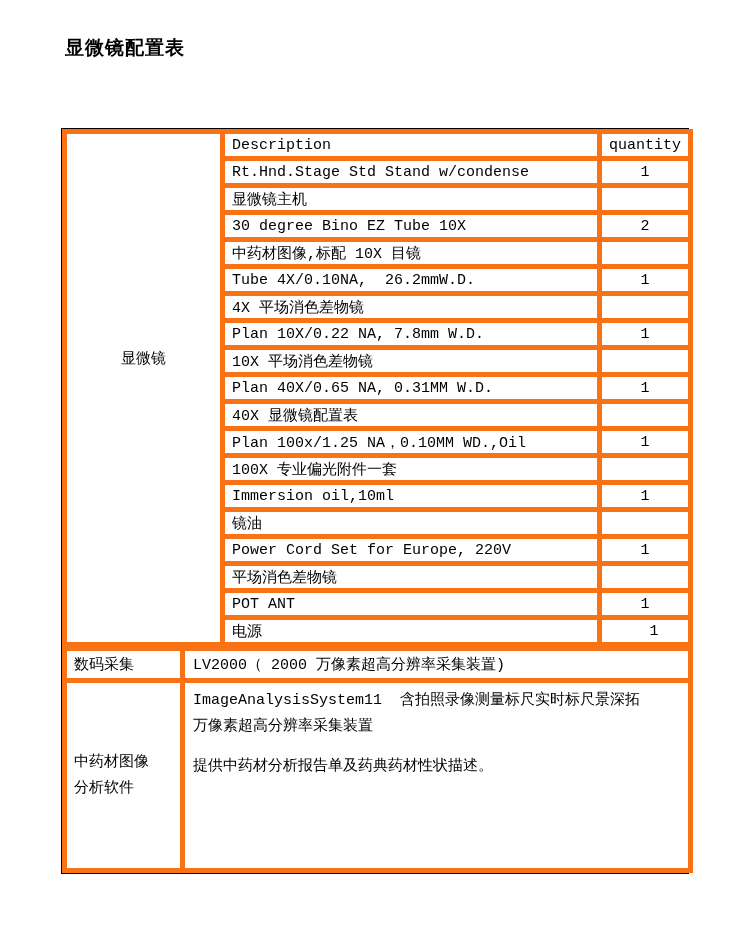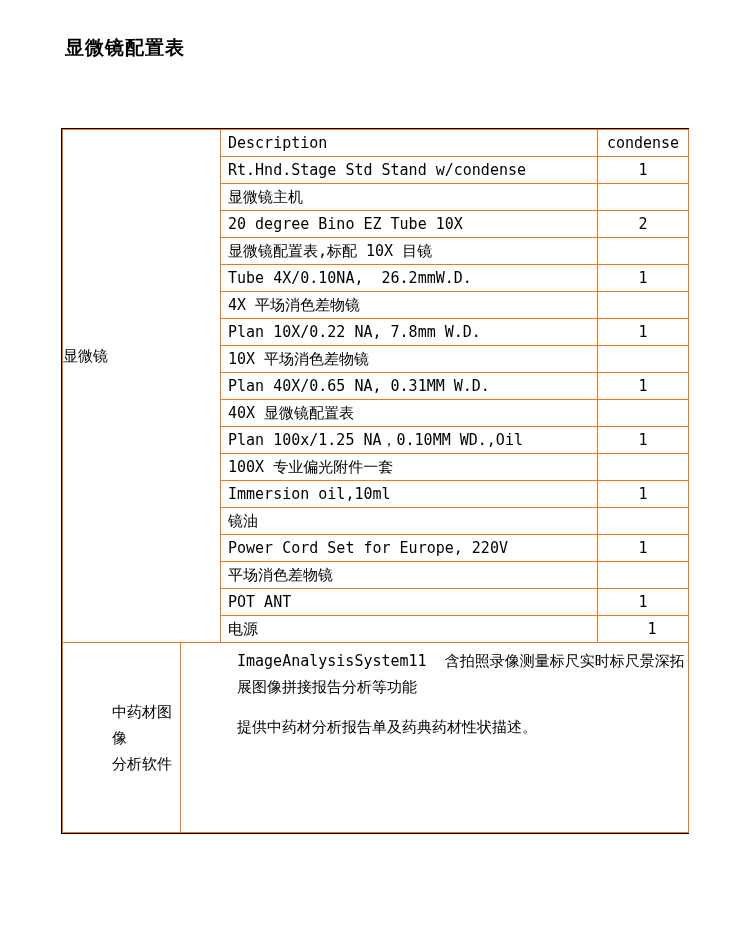--- a/index.html
+++ b/index.html
@@ -31,48 +31,49 @@
     border: 1px solid #000;
   }
   table {
     border-collapse: collapse;
     table-layout: fixed;
     width: 626px;
     font-size: 15px;
   }
   .t2, .t3 { margin-top: -1px; }
   td {
-    border: 1px solid #f97316;
+    border: 5px solid #f97316;
     padding: 0;
     vertical-align: middle;
     overflow: hidden;
+    font-family: Liberation Mono, monospace;
   }
   .t1 tr { height: 27px; }
   .desc {
     padding-left: 7px;
     white-space: pre;
     text-align: left;
   }
   .qty { text-align: center; }
   .qty-shift { text-indent: 18px; }
-  .group-cell { text-align: left; }
+  .group-cell { text-align: center; }
   .group-cell span { position: relative; top: -30px; }
   .merged-row td { height: 27px; padding-left: 8px; white-space: pre; }
   .merged-suffix { display: inline-block; margin-left: 88px; }
   .digital-row { height: 32px; }
   .label-cell { padding-left: 7px; text-align: left; }
   .value-cell { padding-left: 8px; white-space: pre; }
   .software-row { height: 190px; }
-  .software-label div { line-height: 26px; margin-left: 42px; }
+  .software-label div { line-height: 26px; }
   .software-content {
     vertical-align: top;
     padding: 5px 8px 0 8px;
     text-align: left;
   }
-  .software-content .line { line-height: 26px; white-space: pre; margin-left: 48px; }
+  .software-content .line { line-height: 26px; white-space: pre; }
   .para-gap { height: 14px; }
 </style>
 </head>
 <body>
 
 <div class="page">
 
   <h1 class="doc-title">显微镜配置表</h1>
 
   <div class="tbl-wrap">
@@ -82,40 +83,40 @@
         <col style="width:158px">
           <col style="width:377px">
           <col style="width:91px">
       </colgroup>
       <tbody id="items-body">
         <tr>
           <td class="group-cell" rowspan="19">
             <span>显微镜</span>
           </td>
           <td class="desc">Description</td>
-          <td class="qty">condense</td>
+          <td class="qty">quantity</td>
         </tr>
 
   <tr>
     <td class="desc">Rt.Hnd.Stage Std Stand w/condense</td>
     <td class="qty">1</td>
   </tr>
 
   <tr>
     <td class="desc">显微镜主机</td>
     <td class="qty"></td>
   </tr>
 
   <tr>
-    <td class="desc">20 degree Bino EZ Tube 10X</td>
+    <td class="desc">30 degree Bino EZ Tube 10X</td>
     <td class="qty">2</td>
   </tr>
 
   <tr>
-    <td class="desc">显微镜配置表,标配 10X 目镜</td>
+    <td class="desc">中药材图像,标配 10X 目镜</td>
     <td class="qty"></td>
   </tr>
 
   <tr>
     <td class="desc">Tube 4X/0.10NA,  26.2mmW.D.</td>
     <td class="qty">1</td>
   </tr>
 
   <tr>
     <td class="desc">4X 平场消色差物镜</td>
@@ -184,28 +185,32 @@
 </tbody>
     </table>
 
 
     <table class="t3">
       <colgroup>
         <col style="width:118px">
           <col style="width:508px">
       </colgroup>
       <tbody>
+        <tr class="digital-row">
+          <td class="label-cell">数码采集</td>
+          <td class="value-cell">LV2000（ 2000 万像素超高分辨率采集装置)</td>
+        </tr>
         <tr class="software-row">
           <td class="label-cell software-label">
             <div>中药材图像</div>
             <div>分析软件</div>
           </td>
           <td class="software-content">
             <div class="line">ImageAnalysisSystem11  含拍照录像测量标尺实时标尺景深拓</div>
-            <div class="line">展图像拼接报告分析等功能</div>
+            <div class="line">万像素超高分辨率采集装置</div>
             <div class="para-gap"></div>
             <div class="line">提供中药材分析报告单及药典药材性状描述。</div>
           </td>
         </tr>
       </tbody>
     </table>
 
   </div>
 </div>
 

